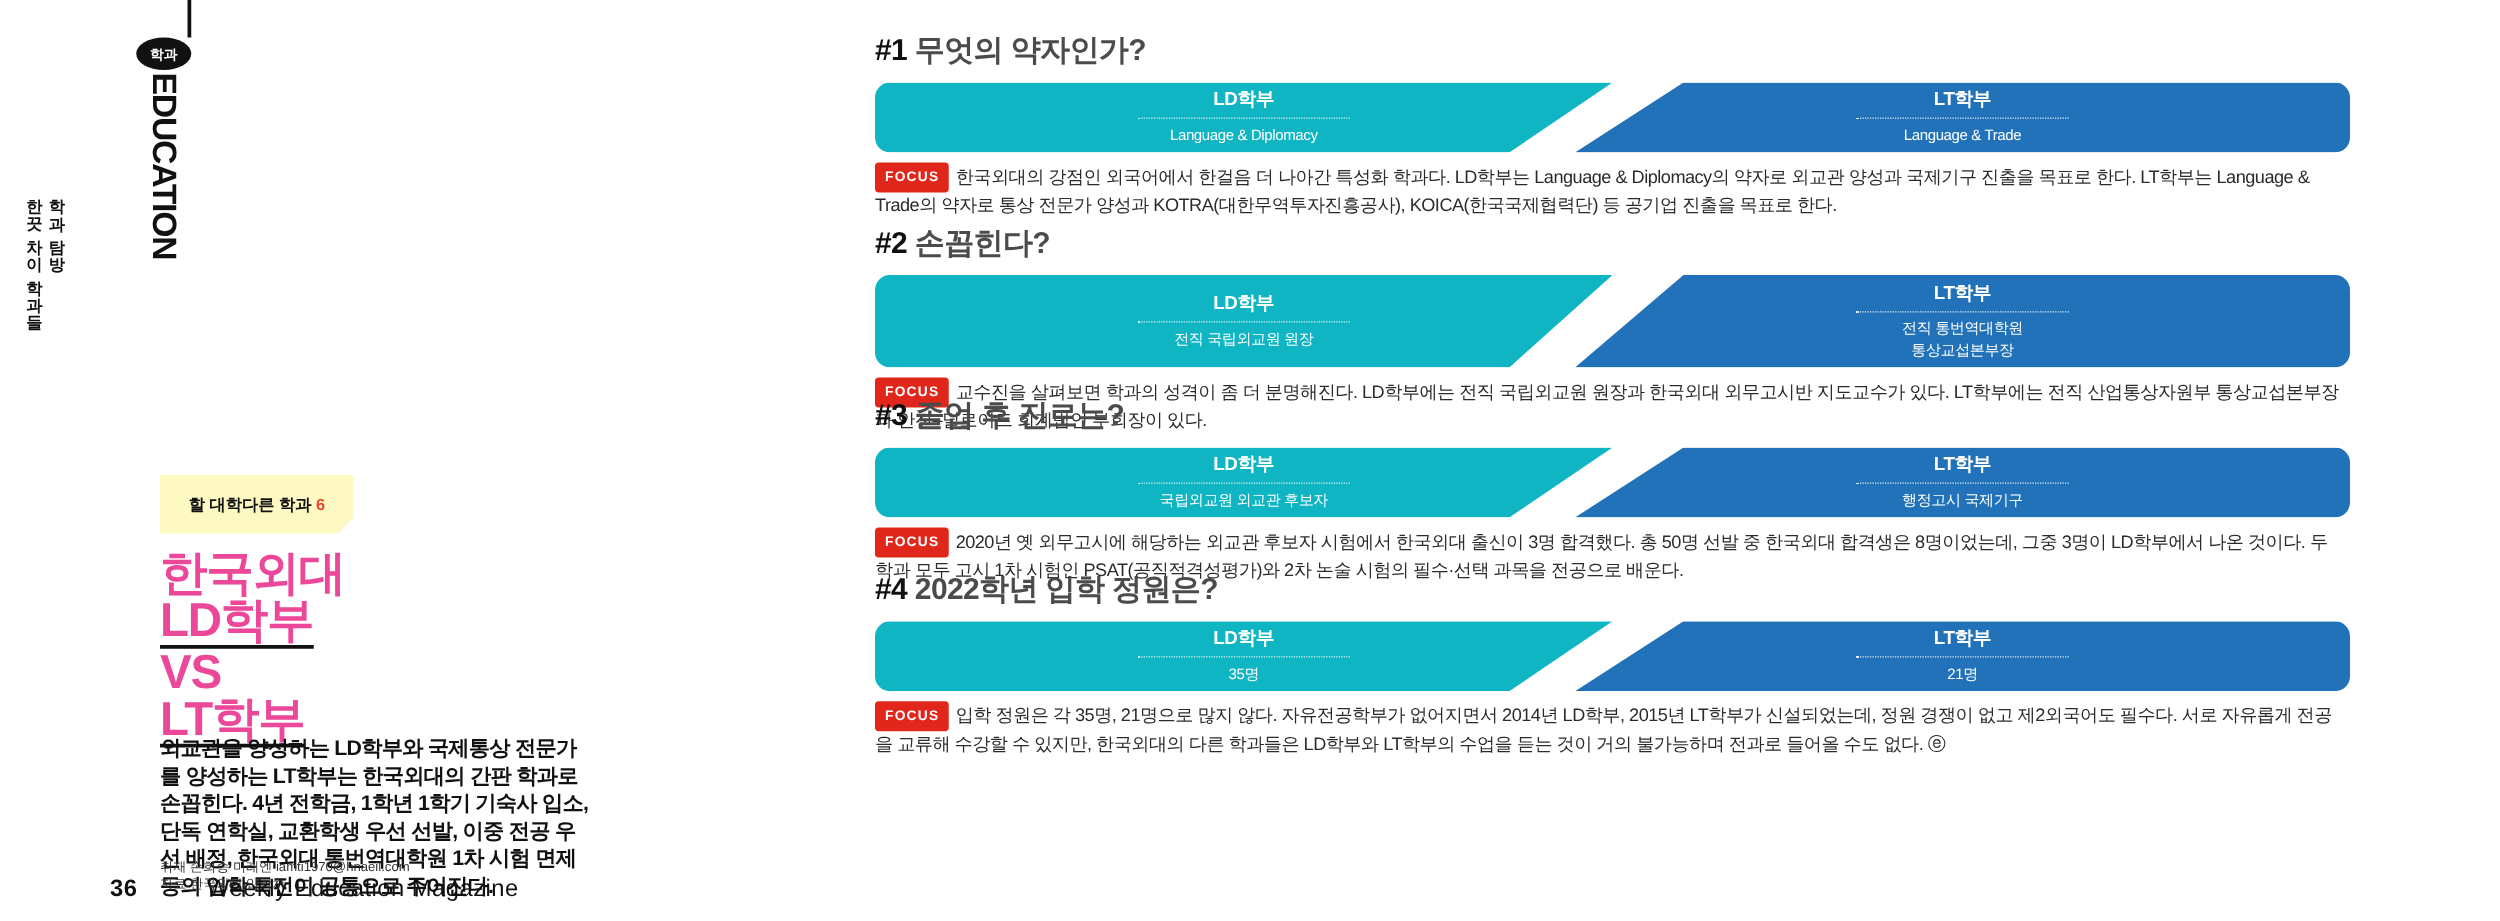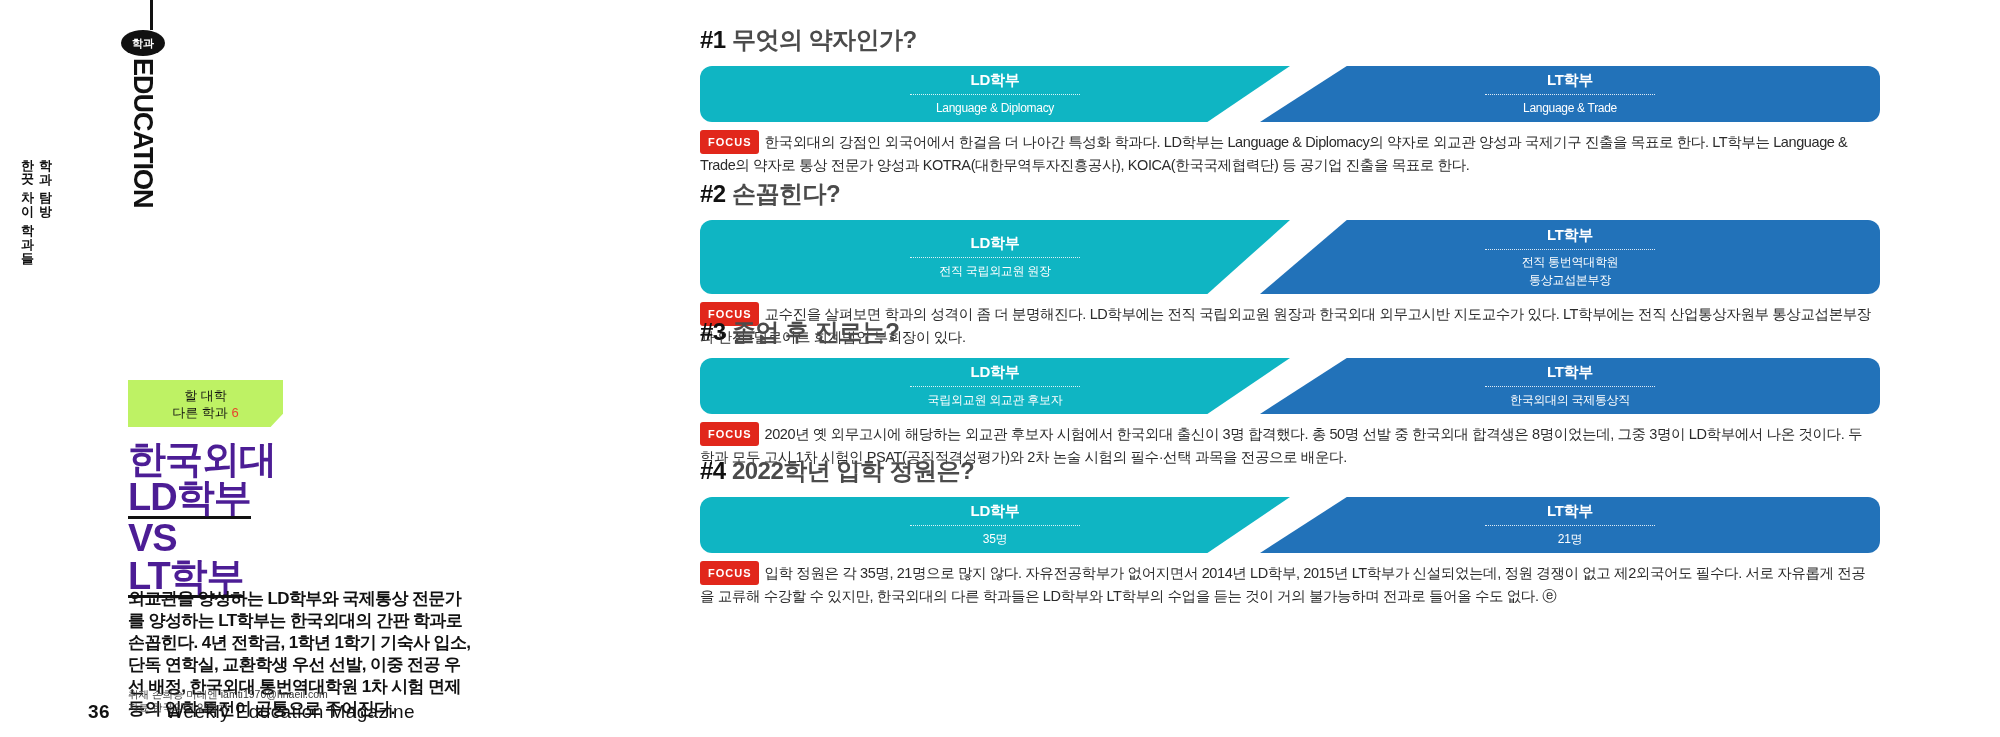--- a/index.html
+++ b/index.html
@@ -23,21 +23,21 @@
     background: #ffffff;
   }
   .spine-line {
     position: absolute;
     left: 150px; top: 0;
     width: 3px; height: 30px;
     background: #111;
   }
   .vertical-logo {
     position: absolute;
-    left: 112px; top: 30px;
+    left: 100px; top: 30px;
     width: 80px; height: 200px;
   }
   .vlogo-oval {
     width: 44px; height: 26px;
     border-radius: 50%;
     background: #111;
     color: #fff;
     font-size: 11px;
     font-weight: bold;
     display: flex;
@@ -71,40 +71,39 @@
     font-size: 13px;
     font-weight: bold;
     color: #111;
     letter-spacing: 1px;
   }
 
   .tag-box {
     position: absolute;
     left: 128px; top: 380px;
     width: 155px; height: 47px;
-    background: #bef264;
+    background: #fef9c3;
     display: flex;
-    flex-direction: column;
     align-items: center;
     justify-content: center;
     font-size: 13px;
-    font-weight: normal;
+    font-weight: bold;
     color: #111;
     line-height: 17px;
     clip-path: polygon(0 0, 100% 0, 100% 72%, 92% 100%, 0 100%);
   }
   .tag-num { color: #e8452c; }
 
   .headline {
     position: absolute;
     left: 128px; top: 440px;
     width: 360px;
     font-size: 38px;
     font-weight: 900;
-    color: #4c1d95;
+    color: #ec4899;
     line-height: 38px;
     letter-spacing: -1px;
   }
   .hl-underline { border-bottom: 3px solid #111; display: inline-block; }
 
   .lead {
     position: absolute;
     left: 128px; top: 588px;
     width: 345px;
     font-size: 17px;
@@ -307,21 +306,21 @@
     </div>
     <div class="cards">
       <div class="card card-left">
         <div class="card-head">LD학부</div>
         <div class="card-sep"></div>
         <div class="card-body">국립외교원 외교관 후보자</div>
       </div>
       <div class="card card-right">
         <div class="card-head">LT학부</div>
         <div class="card-sep"></div>
-        <div class="card-body">한국외대의 국제통상직</div>
+        <div class="card-body">행정고시 국제기구</div>
       </div>
     </div>
     <div class="focus-para">
       <span class="focus-tag">FOCUS</span><span>2020년 옛 외무고시에 해당하는 외교관 후보자 시험에서 한국외대 출신이 3명 합격했다. 총 50명 선발 중 한국외대 합격생은 8명이었는데, 그중 3명이 LD학부에서 나온 것이다. 두 학과 모두 고시 1차 시험인 PSAT(공직적격성평가)와 2차 논술 시험의 필수·선택 과목을 전공으로 배운다.</span>
     </div>
   </div>
 
   <div class="qblock" style="top:455px;">
     <div class="qtitle">
       <span class="num">#4</span>

